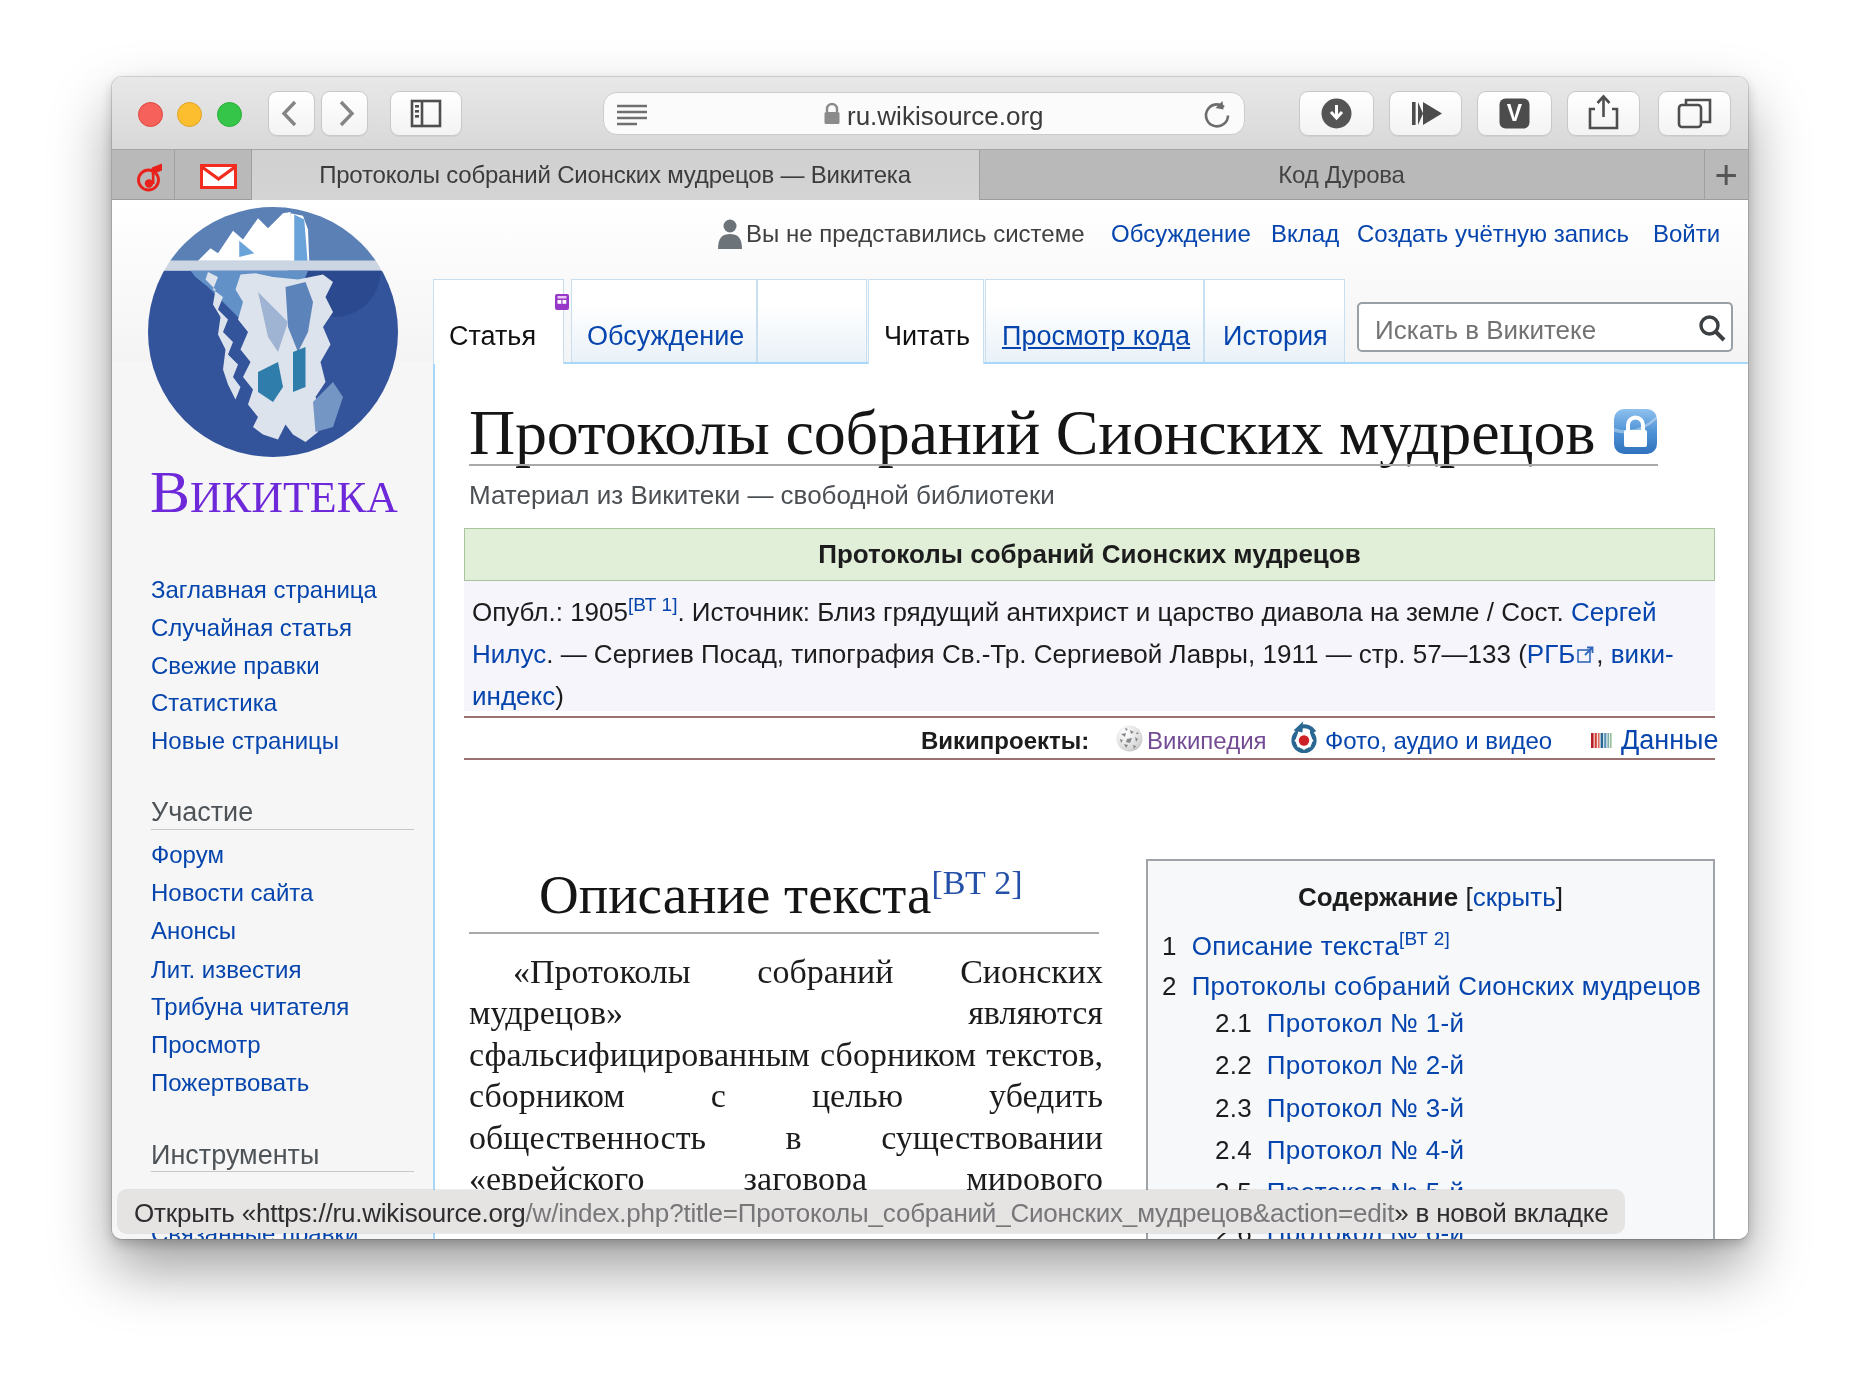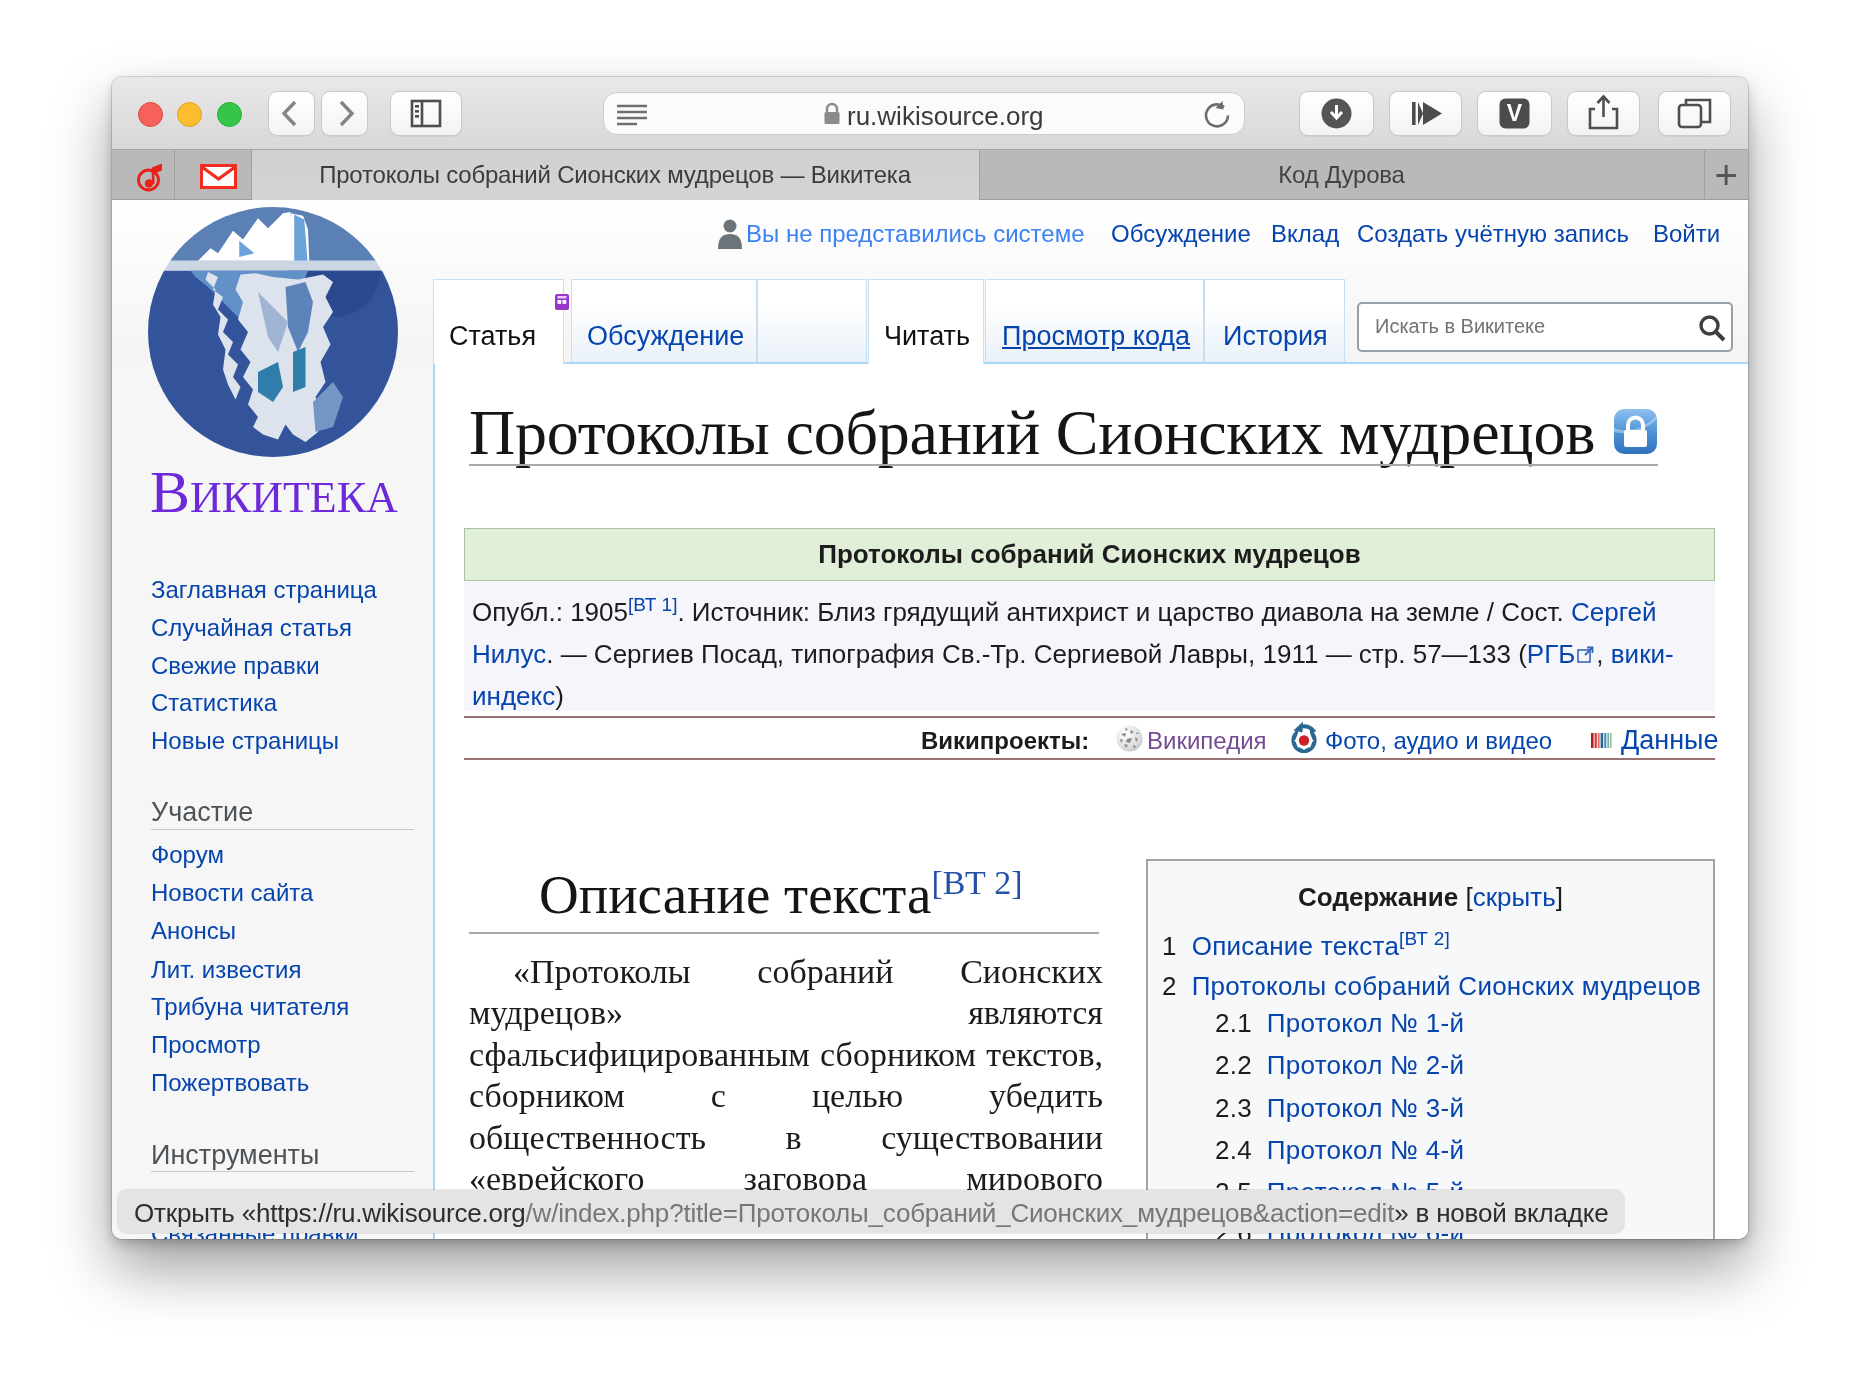--- a/index.html
+++ b/index.html
@@ -178,21 +178,21 @@
   <div class="s lnk" style="left:39px; top:954px; font-size:24px;">Просмотр</div>
   <div class="s lnk" style="left:39px; top:992px; font-size:24px;">Пожертвовать</div>
   <div class="s" style="left:39px; top:1063px; font-size:27px; color:#4e5358;">Инструменты</div>
   <div class="abs" style="left:39px; top:1094px; width:263px; height:1px; background:#c8c8c8;"></div>
   <div class="s lnk" style="left:39px; top:1143px; font-size:24px;">Связанные правки</div>
 
   <svg class="abs" style="left:606px; top:142px;" width="24" height="30" viewBox="0 0 24 30">
     <circle cx="12" cy="7" r="6.5" fill="#6c7379"></circle>
     <path d="M0 30 C0 18 5 15 12 15 C19 15 24 18 24 30 Z" fill="#6c7379"></path>
   </svg>
-  <div class="s" style="left:634px; top:143px; font-size:24px; color:#3b82f6;">Вы не представились системе</div>
+  <div class="s" style="left:634px; top:143px; font-size:24px; color:#404040;">Вы не представились системе</div>
   <div class="s lnk" style="left:999px; top:143px; font-size:24px;">Обсуждение</div>
   <div class="s lnk" style="left:1159px; top:143px; font-size:24px;">Вклад</div>
   <div class="s lnk" style="left:1245px; top:143px; font-size:24px;">Создать учётную запись</div>
   <div class="s lnk" style="left:1541px; top:143px; font-size:24px;">Войти</div>
 
   <div class="abs" style="left:321px; top:202px; width:131px; height:85px; background:#ffffff; border:1px solid #c8dff2; border-bottom:none;"></div>
   <div class="s" style="left:337px; top:244px; font-size:27px; color:#111;">Статья</div>
   <div class="abs" style="left:459px; top:202px; width:186px; height:83px; background:linear-gradient(#ffffff 30%,#e9f1f8); border:1px solid #c8dff2; border-bottom:none;"></div>
   <div class="s lnk" style="left:475px; top:244px; font-size:27px;">Обсуждение</div>
   <div class="abs" style="left:645px; top:202px; width:110px; height:83px; background:linear-gradient(#ffffff 30%,#e9f1f8); border:1px solid #c8dff2; border-bottom:none;"></div>
@@ -202,41 +202,42 @@
       <rect x="7.5" y="6" width="3.8" height="3.8" fill="#fff"></rect>
     <rect x="2.5" y="2" width="9" height="2.5" fill="#e9c7f7"></rect>
   </svg>
   <div class="abs" style="left:756px; top:202px; width:116px; height:85px; background:#ffffff; border:1px solid #c8dff2; border-bottom:none;"></div>
   <div class="s" style="left:772px; top:244px; font-size:27px; color:#111;">Читать</div>
   <div class="abs" style="left:873px; top:202px; width:219px; height:83px; background:linear-gradient(#ffffff 30%,#e9f1f8); border:1px solid #c8dff2; border-bottom:none;"></div>
   <div class="s lnk" style="left:890px; top:244px; font-size:27px; text-decoration:underline;">Просмотр кода</div>
   <div class="abs" style="left:1092px; top:202px; width:141px; height:83px; background:linear-gradient(#ffffff 30%,#e9f1f8); border:1px solid #c8dff2; border-bottom:none;"></div>
   <div class="s lnk" style="left:1111px; top:244px; font-size:27px;">История</div>
   <div class="abs" style="left:1245px; top:225px; width:376px; height:50px; background:#fff; border:2px solid #98a0a7; border-radius:5px;"></div>
-  <div class="s" style="left:1263px; top:238px; font-size:20px; color:#737373;">Искать в Викитеке</div>
+  <div class="s" style="left:1263px; top:238px; font-size:26px; color:#737373;">Искать в Викитеке</div>
   <svg class="abs" style="left:1586px; top:237px;" width="28" height="28" viewBox="0 0 28 28">
     <circle cx="11.5" cy="11.5" r="8.5" fill="none" stroke="#3c4043" stroke-width="3.4"></circle>
     <line x1="17.5" y1="17.5" x2="26" y2="26" stroke="#3c4043" stroke-width="4"></line>
   </svg>
 
   <div class="s" style="left:357px; top:319px; font-family:'Liberation Serif',serif; font-size:64px; letter-spacing:-0.2px; color:#151515;">Протоколы собраний Сионских мудрецов</div>
   <svg class="abs" style="left:1501px; top:331px;" width="45" height="47" viewBox="0 0 45 47">
     <defs>
         <linearGradient id="lg1" x1="0" y1="0" x2="0" y2="1">
       <stop offset="0" stop-color="#8fc1ee"></stop>
           <stop offset="0.5" stop-color="#4f93d6"></stop>
           <stop offset="1" stop-color="#2f71bd"></stop>
         </linearGradient>
       </defs>
     <rect x="1" y="1" width="43" height="45" rx="10" fill="url(#lg1)"></rect>
     <path d="M1 20 Q 22 28 44 8 L44 11 Q 24 30 1 24 Z" fill="rgba(255,255,255,0.35)"></path>
     <path d="M15 22 V17 a7.5 7.5 0 0 1 15 0 v5" fill="none" stroke="#ffffff" stroke-width="4"></path>
     <rect x="11" y="22" width="23" height="17" rx="2" fill="#ffffff"></rect>
   </svg>
   <div class="abs" style="left:357px; top:387px; width:1189px; height:2px; background:#a9a9a9;"></div>
+  <div class="s" style="left:357px; top:403px; font-size:26px; color:#4c5054;">Материал из Викитеки — свободной библиотеки</div>
   <div class="abs" style="left:352px; top:451px; width:1251px; height:53px; background:#e1efd9; border:1px solid #a9c39f; display:flex; align-items:center; justify-content:center;">
     <span style="font-size:26px; font-weight:bold; color:#1c1c1c;">Протоколы собраний Сионских мудрецов</span>
   </div>
   <div class="abs" style="left:352px; top:504px; width:1251px; height:130px; background:#f5f5fb; font-size:26px; color:#1c1c1c; padding:3px 0 0 8px; line-height:42px; white-space:nowrap; overflow:hidden;">Опубл.: 1905<sup style="font-size:19px;"><span class="lnk">[ВТ 1]</span></sup>. Источник: Близ грядущий антихрист и царство диавола на земле / Сост. <span class="lnk">Сергей<br>Нилус</span>.&nbsp;— Сергиев Посад, типография Св.-Тр. Сергиевой Лавры, 1911&nbsp;— стр.&nbsp;57—133 (<span class="lnk">РГБ</span><svg width="17" height="17" viewBox="0 0 17 17" style="margin:0 2px;">
         <rect x="1" y="4" width="12" height="12" fill="none" stroke="#3366bb" stroke-width="1.6"></rect>
         <path d="M8 9 L15 2 M10 1.5 h5.5 v5.5" fill="none" stroke="#3366bb" stroke-width="1.8"></path>
       </svg>, <span class="lnk">вики-<br>индекс</span>)</div>
   <div class="abs" style="left:352px; top:639px; width:1251px; height:2px; background:#9b7272;"></div>
   <div class="abs" style="left:352px; top:681px; width:1251px; height:2px; background:#9b7272;"></div>
   <div class="s" style="left:809px; top:650px; font-size:24px; font-weight:bold; color:#1c1c1c;">Википроекты:</div>

